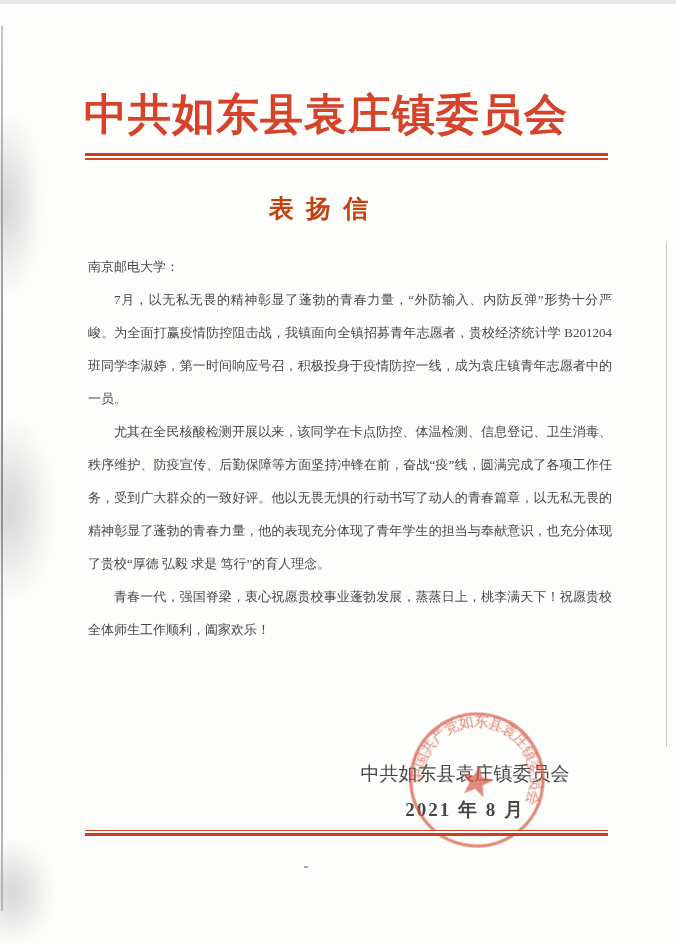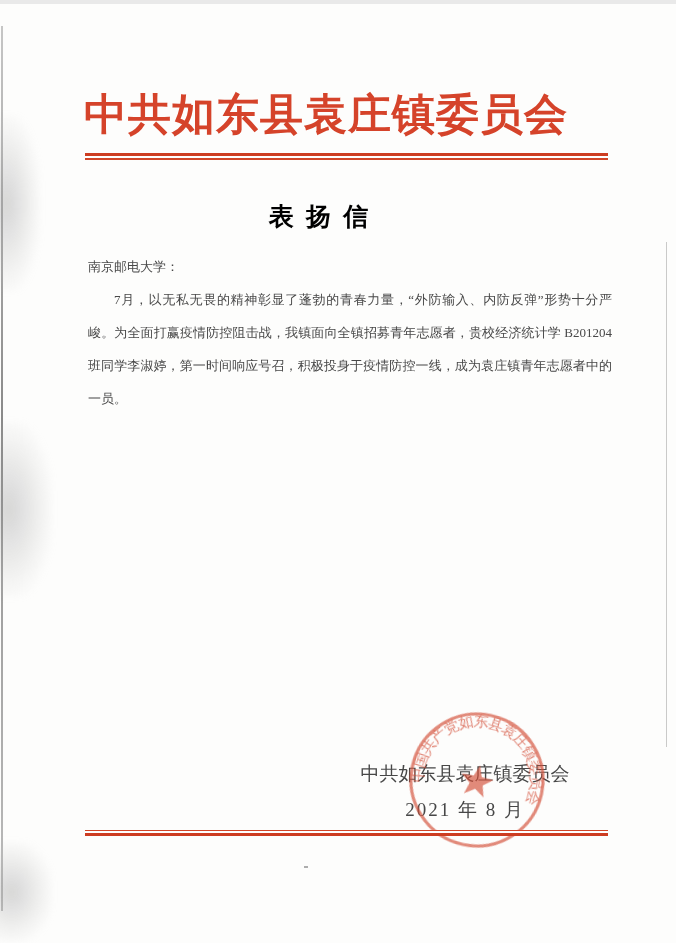--- a/index.html
+++ b/index.html
@@ -12,40 +12,40 @@
   .letterhead {
     position:absolute; top:82px; left:0; right:24px;
     text-align:center; font-size:43px; font-weight:bold;
     color:#d5432a; letter-spacing:1px; white-space:nowrap;
   }
   .rule { position:absolute; left:85px; width:523px; background:#fff; }
   .rule-header { top:149px; height:2px; border-top:3px solid #cd3d22; border-bottom:2px solid #d04528; }
   .rule-footer { top:826px; height:2px; border-top:1px solid #d04528; border-bottom:3px solid #cd3d22; }
   
   .doc-title {
-    position:absolute; top:196px; left:0; right:36px;
+    position:absolute; top:188px; left:0; right:36px;
     text-align:center; font-size:25px; font-weight:600;
-    color:#000000; letter-spacing:3px;
+    color:#c2410c; letter-spacing:3px;
   }
   
   .body-text {
     position:absolute; left:88px; top:246px; width:524px;
     font-size:13px; line-height:33px; color:#484848;
     text-align:justify;
   }
   .body-text p { margin:0; text-indent:2em; }
   .body-text p.salutation { text-indent:0; }
   
   .signature {
     position:absolute; left:360px; top:757px; width:210px;
     text-align:center; font-size:19px; color:#474747; white-space:nowrap;
   }
   .sig-date {
     position:absolute; left:360px; top:793px; width:210px;
-    text-align:center; font-size:19px; color:#474747; letter-spacing:2px;
+    text-align:center; font-size:19px; color:#474747; letter-spacing:2px;font-weight:bold;
   }
   
   .stamp {
     position:absolute; left:407px; top:706px; width:140px; height:140px;
     opacity:0.78; filter:blur(0.4px); transform:rotate(12deg);
   }
   .stamp text { font-family:"Liberation Serif","DejaVu Serif",serif; }
   
   .edge-line-left {
     position:absolute; left:1px; top:22px; width:2px; height:885px;
@@ -78,20 +78,22 @@
   <div class="speck"></div>
 
   <div class="letterhead">中共如东县袁庄镇委员会</div>
   <div class="rule rule-header"></div>
 
   <div class="doc-title">表 扬 信</div>
 
   <div class="body-text">
     <p class="salutation">南京邮电大学：</p>
     <p>7月，以无私无畏的精神彰显了蓬勃的青春力量，“外防输入、内防反弹”形势十分严峻。为全面打赢疫情防控阻击战，我镇面向全镇招募青年志愿者，贵校经济统计学 B201204 班同学李淑婷，第一时间响应号召，积极投身于疫情防控一线，成为袁庄镇青年志愿者中的一员。</p>
+    <p>尤其在全民核酸检测开展以来，该同学在卡点防控、体温检测、信息登记、卫生消毒、秩序维护、防疫宣传、后勤保障等方面坚持冲锋在前，奋战“疫”线，圆满完成了各项工作任务，受到广大群众的一致好评。他以无畏无惧的行动书写了动人的青春篇章，以无私无畏的精神彰显了蓬勃的青春力量，他的表现充分体现了青年学生的担当与奉献意识，也充分体现了贵校“厚德 弘毅 求是 笃行”的育人理念。</p>
+    <p>青春一代，强国脊梁，衷心祝愿贵校事业蓬勃发展，蒸蒸日上，桃李满天下！祝愿贵校全体师生工作顺利，阖家欢乐！</p>
   </div>
 
   <div class="signature">中共如东县袁庄镇委员会</div>
   <div class="sig-date">2021 年 8 月</div>
 
   <svg class="stamp" viewBox="0 0 140 140" xmlns="http://www.w3.org/2000/svg">
     <defs>
       <path id="seal-arc" d="M 17.8 84 A 54 54 0 1 1 122.2 84" fill="none"></path>
     </defs>
     <circle cx="70" cy="70" r="66" fill="none" stroke="#d4503a" stroke-width="3.2" stroke-opacity="0.85"></circle>

